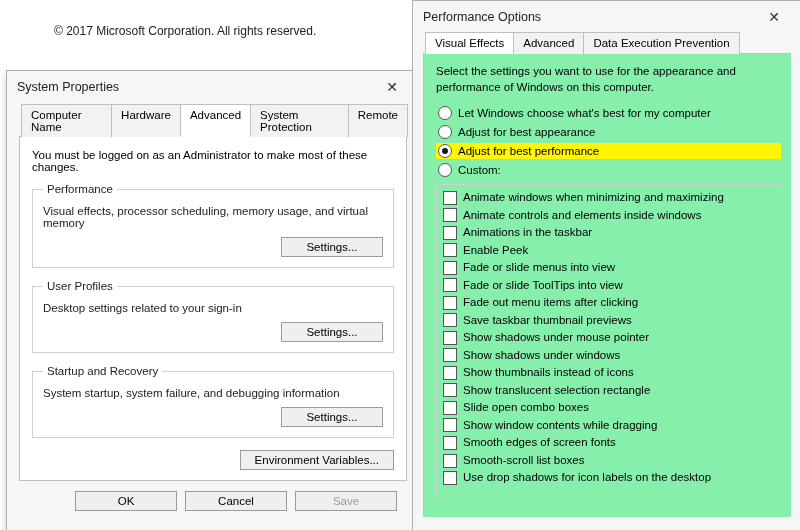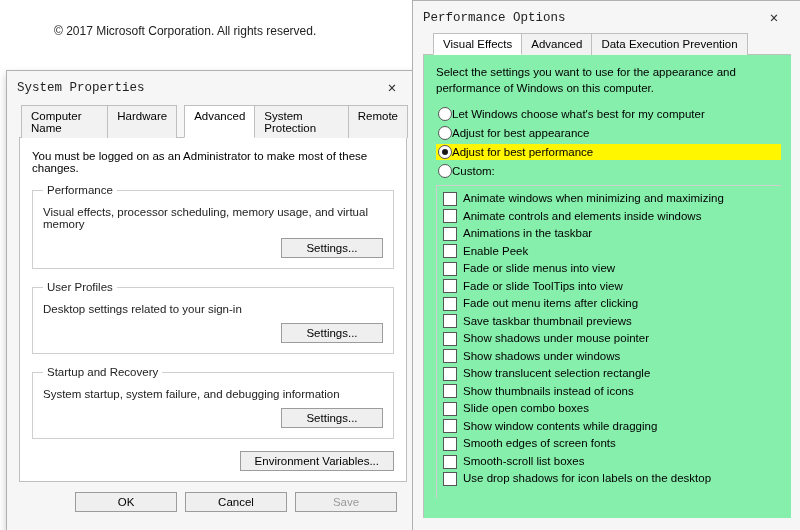--- a/index.html
+++ b/index.html
@@ -29,21 +29,20 @@
     border: 1px solid #b0b0b0;
     box-shadow: 0 4px 8px rgba(0,0,0,.2);
   }
   .dialog-title {
     padding: 8px 10px 6px 10px;
     font-size: 12.5px;
     color: #222;
     display: flex;
     align-items: center;
     justify-content: space-between;
-    font-family: Liberation Mono, monospace;
   }
   .close-x {
     width: 34px;
     text-align: center;
     color: #333;
     font-size: 14px;
   }
 
   
   #sysprops {
@@ -67,21 +66,20 @@
     background: #f2f2f2;
     font-size: 11.5px;
     margin-right: -1px;
     position: relative;
     top: 1px;
   }
   .tab.active {
     background: #fff;
     border-bottom: 1px solid #fff;
     z-index: 2;
-    margin-left: 8px;
   }
   .panel {
     background: #fff;
     border: 1px solid #bfbfbf;
     border-top: none;
     padding: 12px 12px 10px 12px;
   }
   .notice { font-size: 11.5px; margin-bottom: 10px; }
 
   fieldset {
@@ -135,20 +133,21 @@
     height: 463px;
     box-sizing: border-box;
     border-bottom: none;
     border-right: none;
   }
   .intro { font-size: 11.5px; margin-bottom: 10px; line-height: 1.35; }
 
   .radio-row {
     display: flex;
     align-items: center;
+    gap: 6px;
     font-size: 11.5px;
     margin: 3px 0;
     padding: 1px 2px;
   }
   .radio {
     width: 12px; height: 12px;
     border: 1px solid #555;
     border-radius: 50%;
     display: inline-flex;
     align-items: center;
@@ -315,25 +314,25 @@
           <div class="check-row">
             <span class="checkbox"></span>
             <span>Show shadows under mouse pointer</span>
           </div>
           <div class="check-row">
             <span class="checkbox"></span>
             <span>Show shadows under windows</span>
           </div>
           <div class="check-row">
             <span class="checkbox"></span>
+            <span>Show thumbnails instead of icons</span>
+          </div>
+          <div class="check-row">
+            <span class="checkbox"></span>
             <span>Show translucent selection rectangle</span>
-          </div>
-          <div class="check-row">
-            <span class="checkbox"></span>
-            <span>Show thumbnails instead of icons</span>
           </div>
           <div class="check-row">
             <span class="checkbox"></span>
             <span>Slide open combo boxes</span>
           </div>
           <div class="check-row">
             <span class="checkbox"></span>
             <span>Show window contents while dragging</span>
           </div>
           <div class="check-row">

